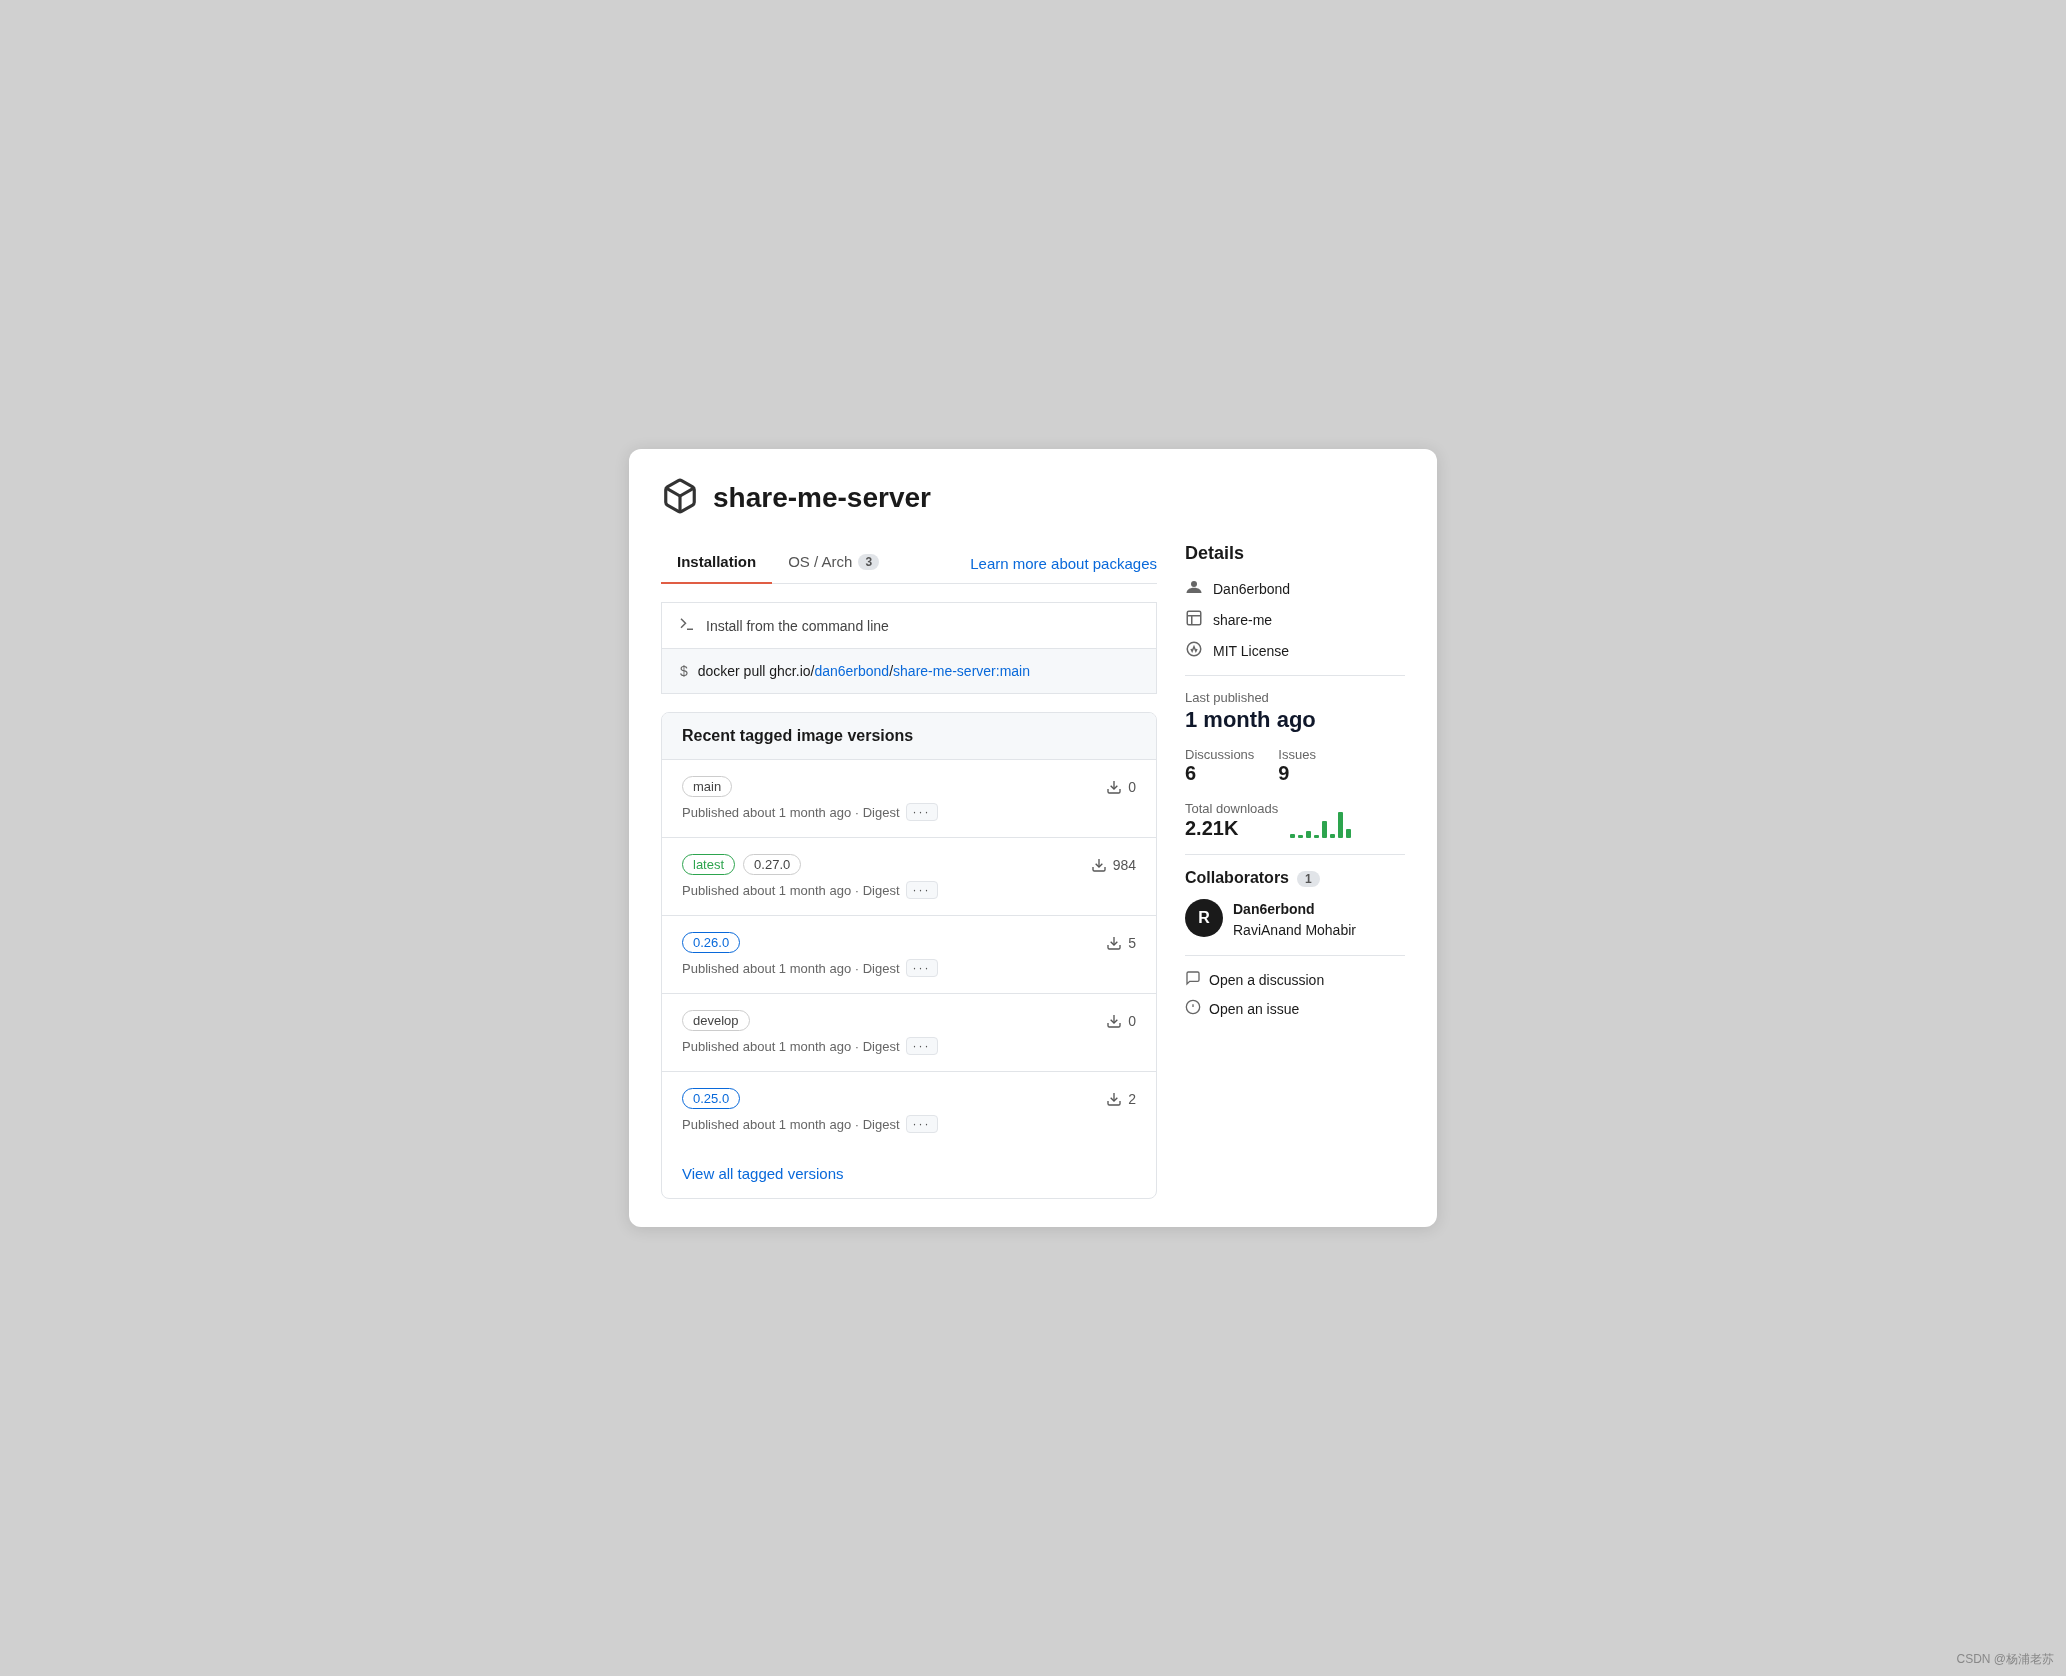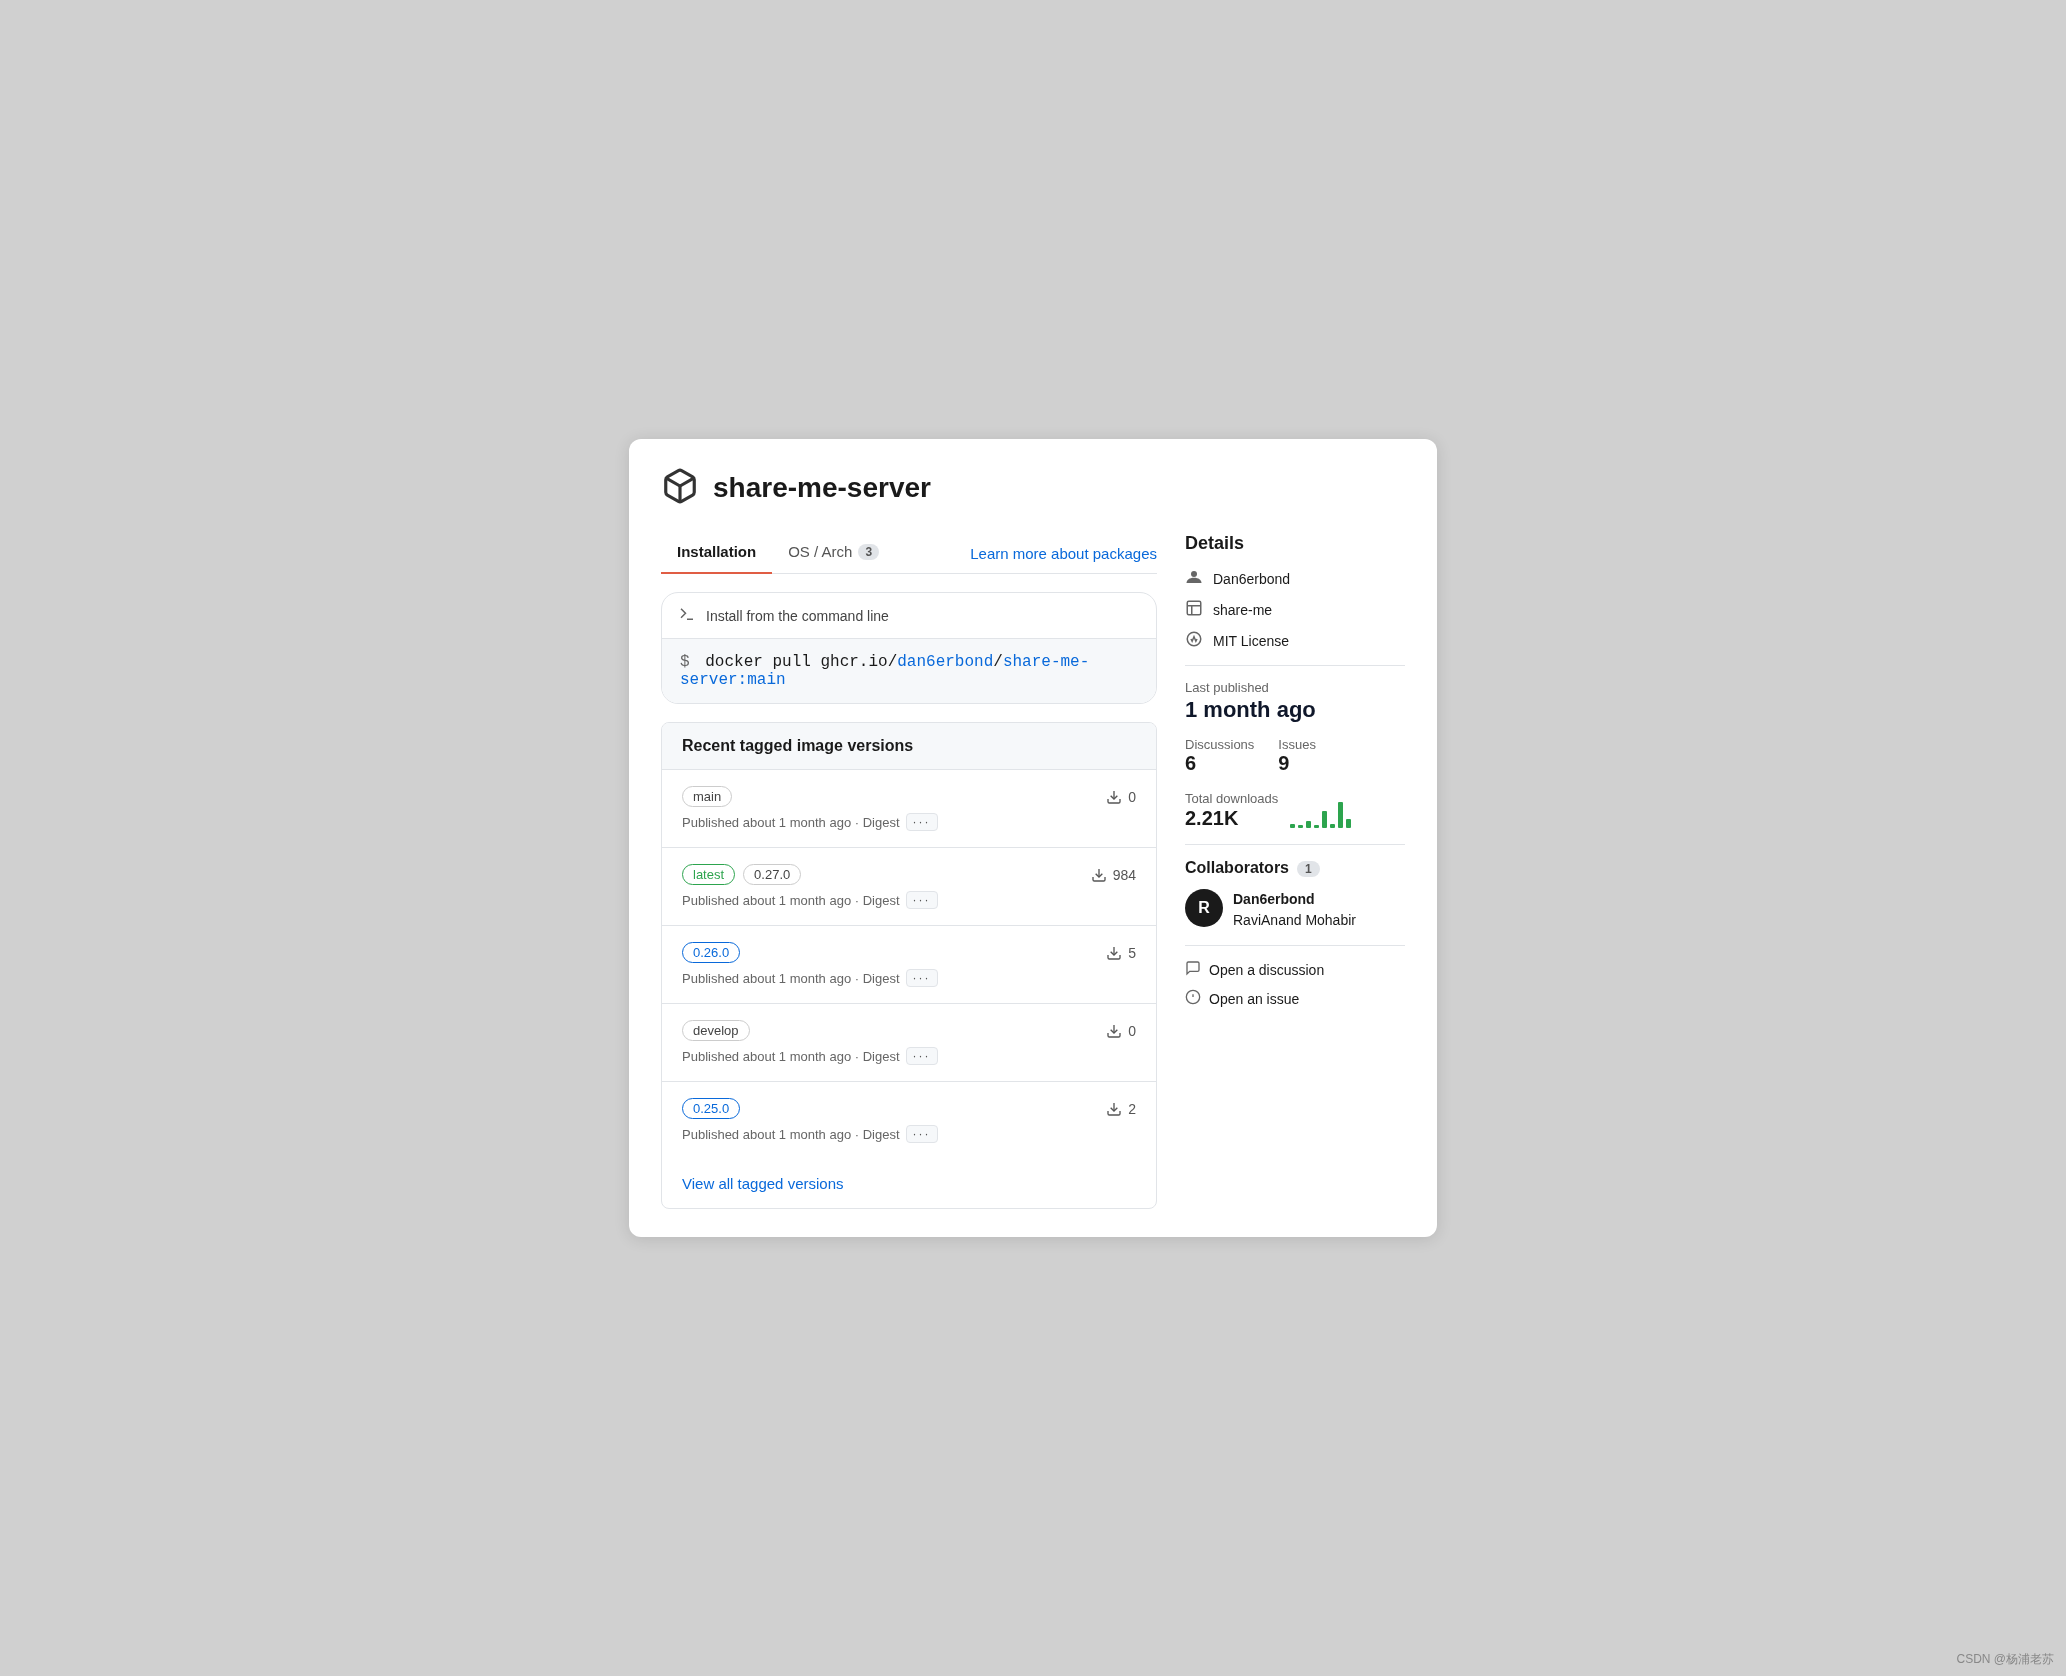--- a/index.html
+++ b/index.html
@@ -89,42 +89,42 @@
     .learn-more-link {
       color: #0969da;
       font-size: 15px;
       text-decoration: none;
       cursor: pointer;
       white-space: nowrap;
     }
     
     .install-box {
       border: 1px solid #e1e4e8;
-      border-radius: 17px;
+      border-radius: 0;
       margin-top: 18px;
       margin-bottom: 18px;
       overflow: hidden;
     }
     .install-header {
       display: flex;
       align-items: center;
       gap: 10px;
       padding: 12px 16px;
       font-size: 14px;
       color: #444;
     }
     .install-header svg {
       color: #666;
     }
     .install-code {
       background: #f6f8fa;
       border-top: 1px solid #e1e4e8;
       padding: 14px 18px;
-      font-family: Liberation Mono, monospace;
-      font-size: 16px;
+      font-family: Liberation Sans, sans-serif;
+      font-size: 14px;
       color: #1a1a1a;
     }
     .install-code .dollar {
       color: #666;
       margin-right: 6px;
     }
     .install-code .url-blue {
       color: #0969da;
     }
     

